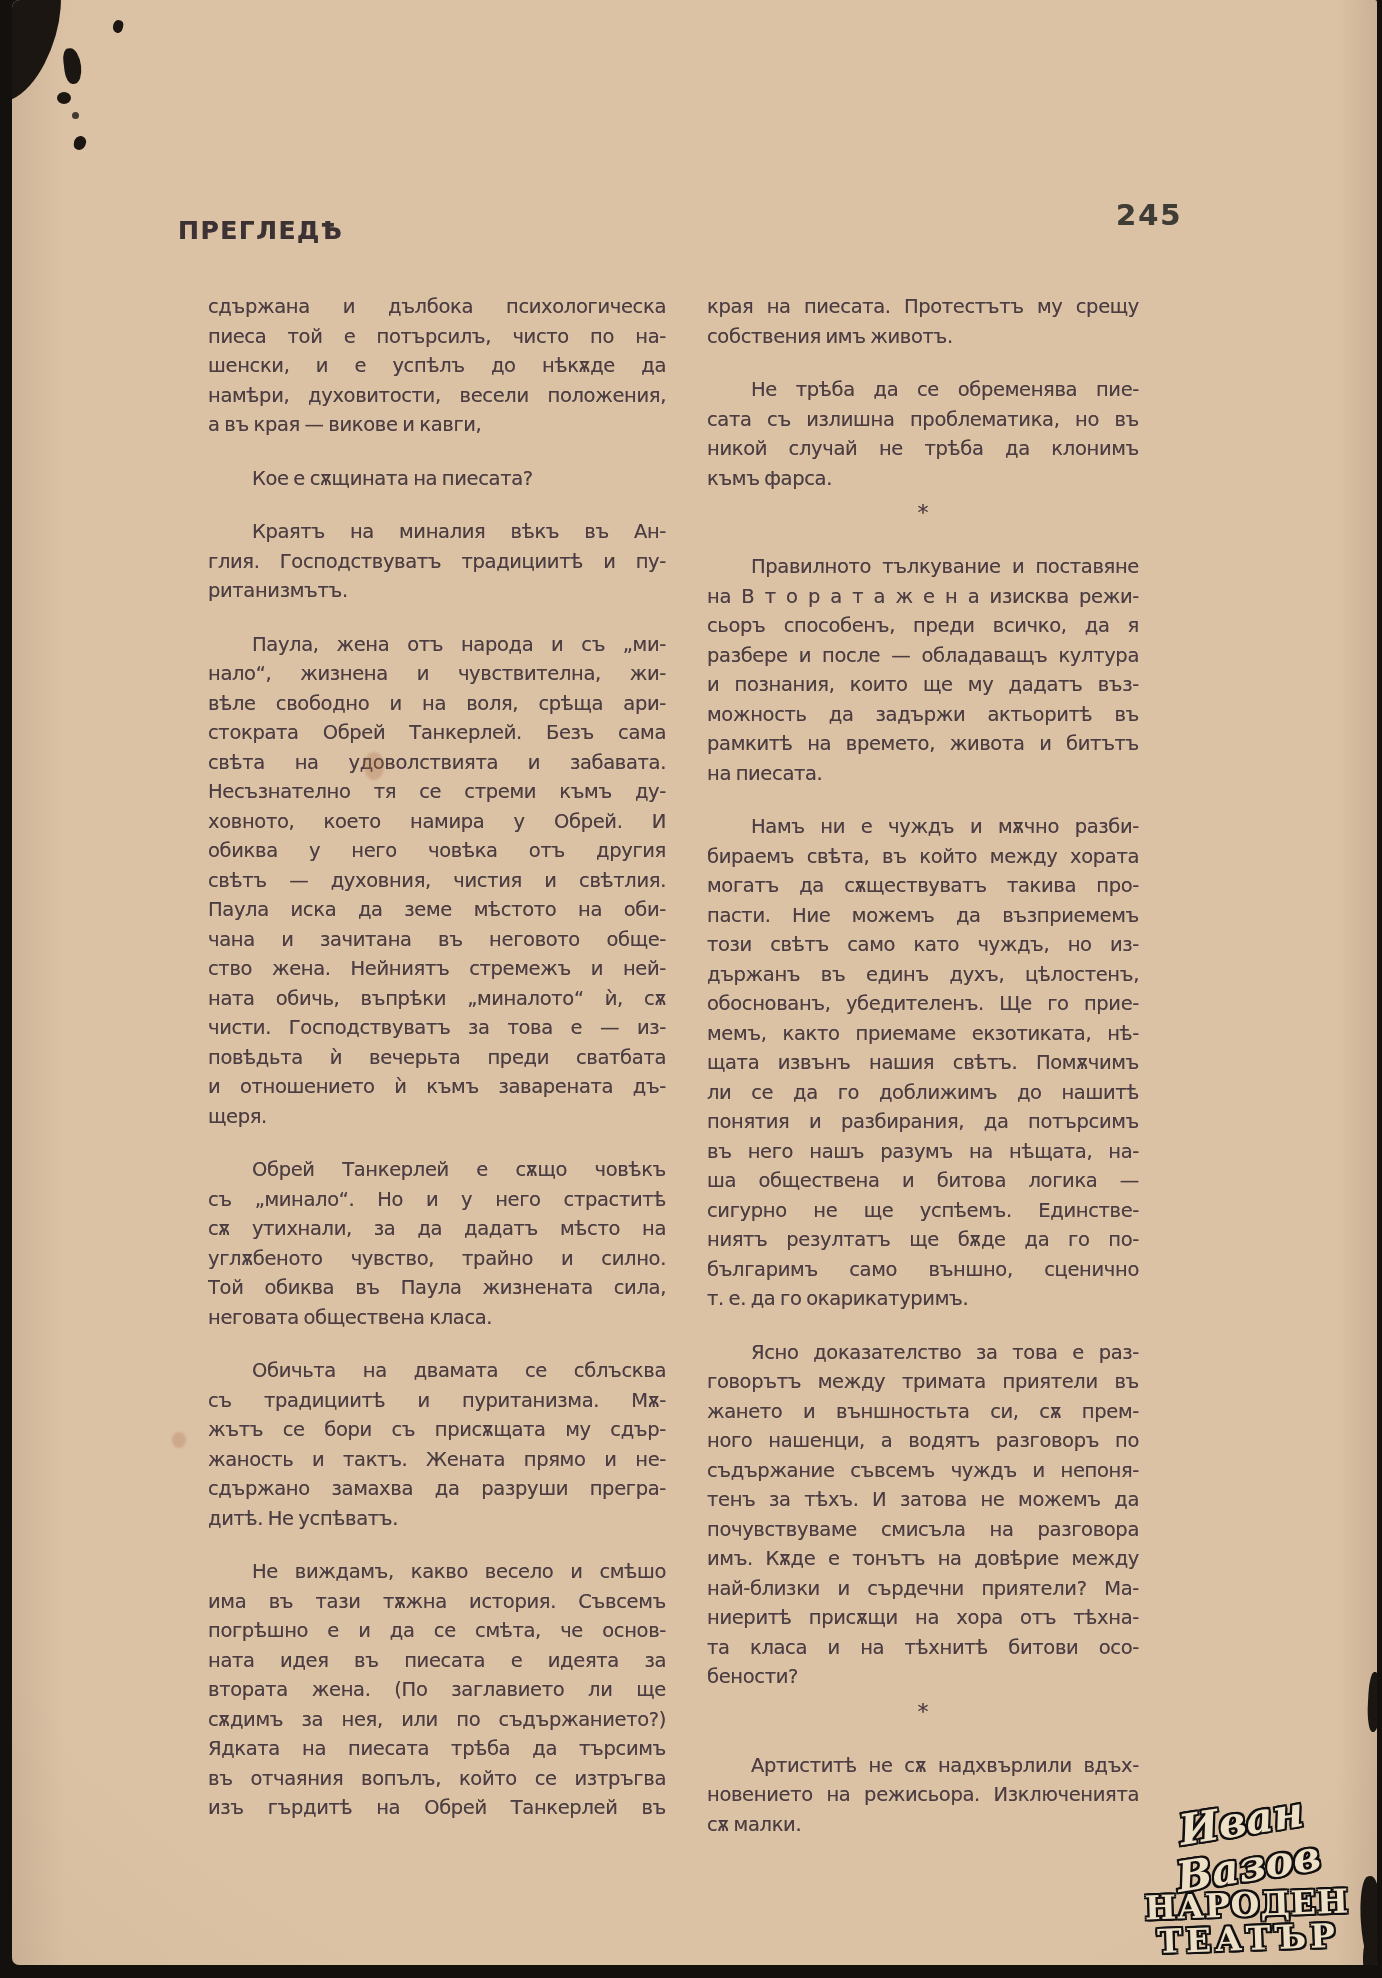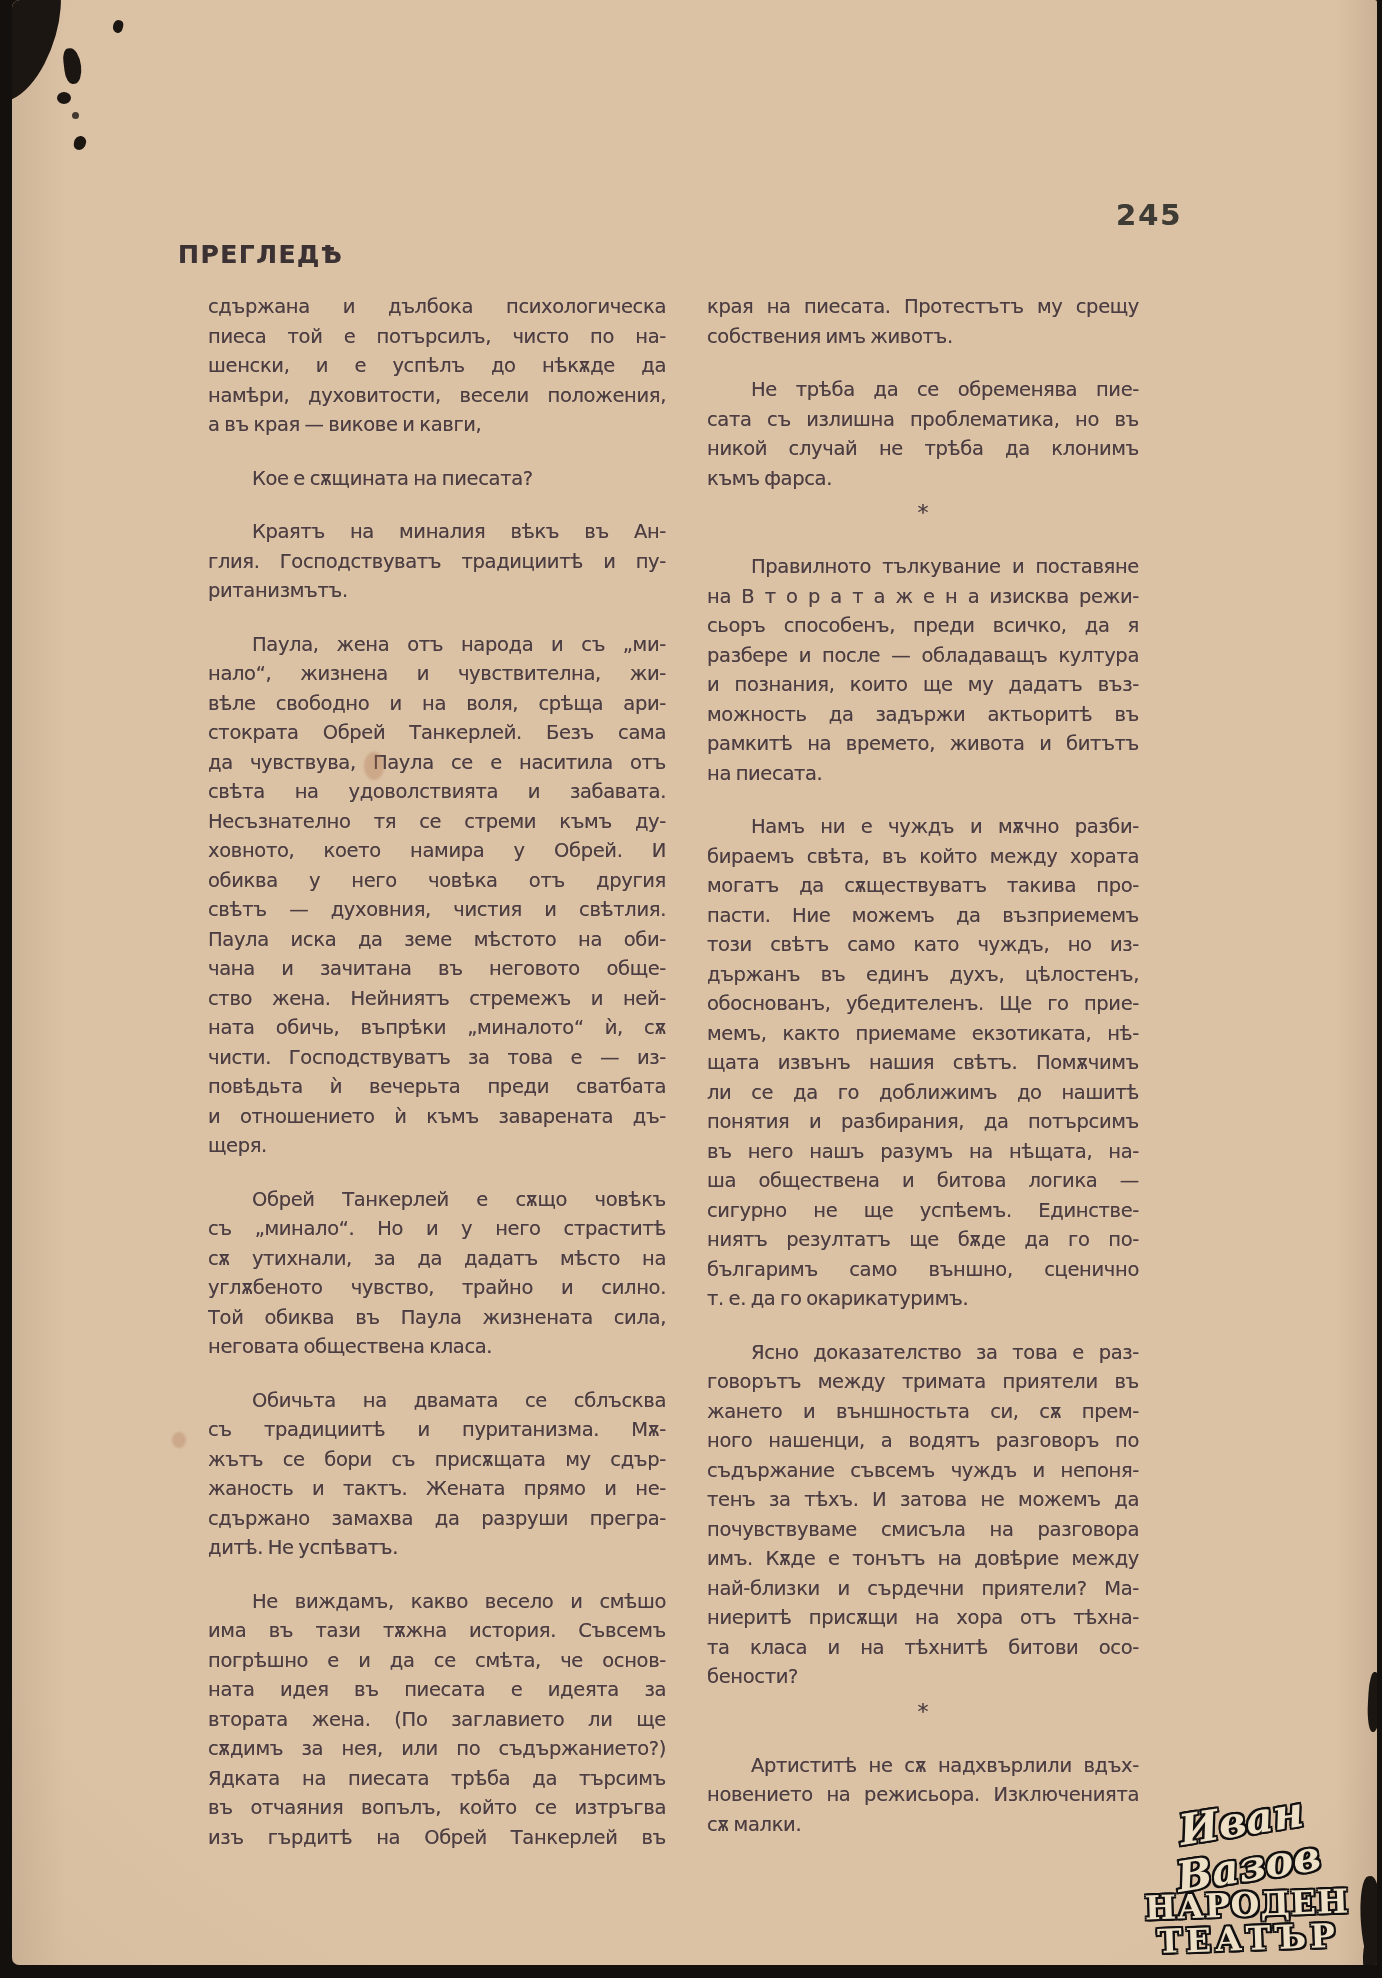--- a/index.html
+++ b/index.html
@@ -8,21 +8,21 @@
     background:
       radial-gradient(130% 105% at 52% 45%, rgba(0,0,0,0) 55%, rgba(92,62,38,0.16) 100%),
       linear-gradient(90deg, rgba(80,55,35,0.10) 0%, rgba(0,0,0,0) 4%, rgba(0,0,0,0) 97%, rgba(80,55,35,0.12) 100%),
       #dcc2a5;
     border-radius:8px 2px 3px 7px;
     overflow:hidden;
     font-family:"DejaVu Sans", sans-serif;
   }
   
   #title{position:absolute;left:166px;top:216px;font-size:25px;font-weight:bold;
-         letter-spacing:1.5px;color:#3c3234;text-shadow:0 0 0.6px rgba(50,40,45,.7);margin-top:24px;}
+         letter-spacing:1.5px;color:#3c3234;text-shadow:0 0 0.6px rgba(50,40,45,.7);}
   #pagenum{position:absolute;left:1104px;top:198px;font-size:29px;font-weight:bold;
          letter-spacing:2px;color:#3f3c35;text-shadow:0 0 0.6px rgba(55,55,40,.6);}
   
   .col{position:absolute;top:292px;color:#4b3d41;text-shadow:0 0 0.5px rgba(75,61,65,.55);}
   #col-left{left:196px;width:458px;}
   #col-right{left:695px;width:432px;}
   .line{height:29.5px;line-height:29.5px;font-size:19.5px;letter-spacing:-0.35px;
         word-spacing:-1.2px;text-align:justify;text-align-last:justify;overflow:hidden;}
   .line.end{text-align-last:left;}
   .line.indent{text-indent:44px;}
@@ -69,21 +69,20 @@
       <div class="line">намѣри, духовитости, весели положения,</div>
       <div class="line end">а въ края — викове и кавги,</div>
       <div class="line pgap indent end">Кое е сѫщината на пиесата?</div>
       <div class="line pgap indent">Краятъ на миналия вѣкъ въ Ан-</div>
       <div class="line">глия. Господствуватъ традициитѣ и пу-</div>
       <div class="line end">ританизмътъ.</div>
       <div class="line pgap indent">Паула, жена отъ народа и съ „ми-</div>
       <div class="line">нало“, жизнена и чувствителна, жи-</div>
       <div class="line">вѣле свободно и на воля, срѣща ари-</div>
       <div class="line">стократа Обрей Танкерлей. Безъ сама</div>
-      <div class="line">да чувствува, Паула се е наситила отъ</div>
       <div class="line">свѣта на удоволствията и забавата.</div>
       <div class="line">Несъзнателно тя се стреми къмъ ду-</div>
       <div class="line">ховното, което намира у Обрей. И</div>
       <div class="line">обиква у него човѣка отъ другия</div>
       <div class="line">свѣтъ — духовния, чистия и свѣтлия.</div>
       <div class="line">Паула иска да земе мѣстото на оби-</div>
       <div class="line">чана и зачитана въ неговото обще-</div>
       <div class="line">ство жена. Нейниятъ стремежъ и ней-</div>
       <div class="line">ната обичь, въпрѣки „миналото“ ѝ, сѫ</div>
       <div class="line">чисти. Господствуватъ за това е — из-</div>

